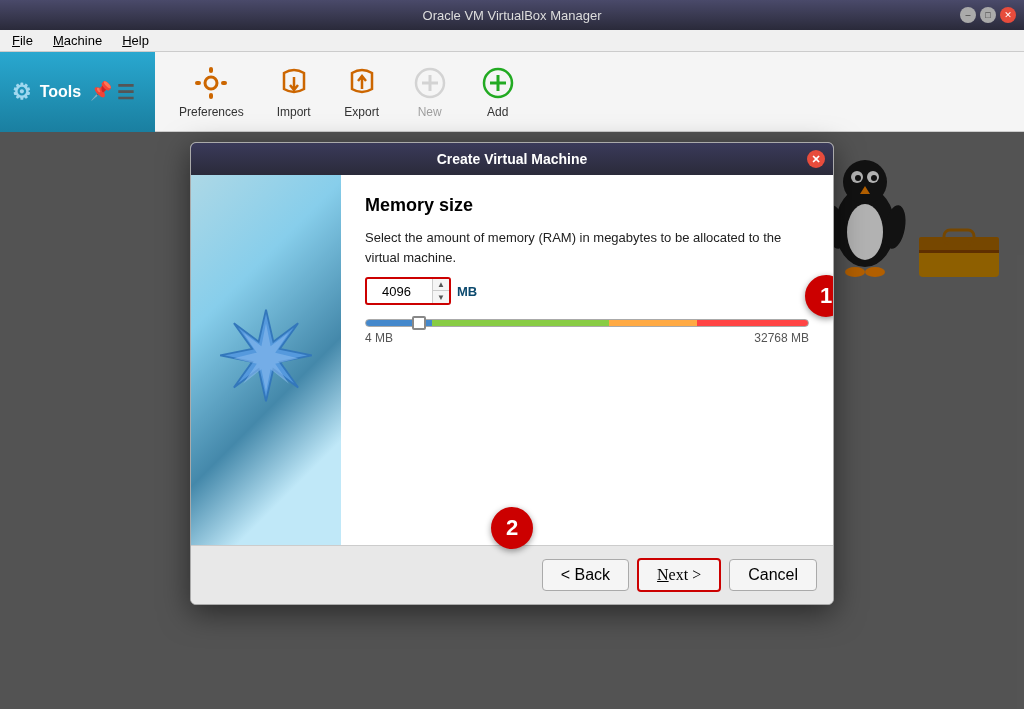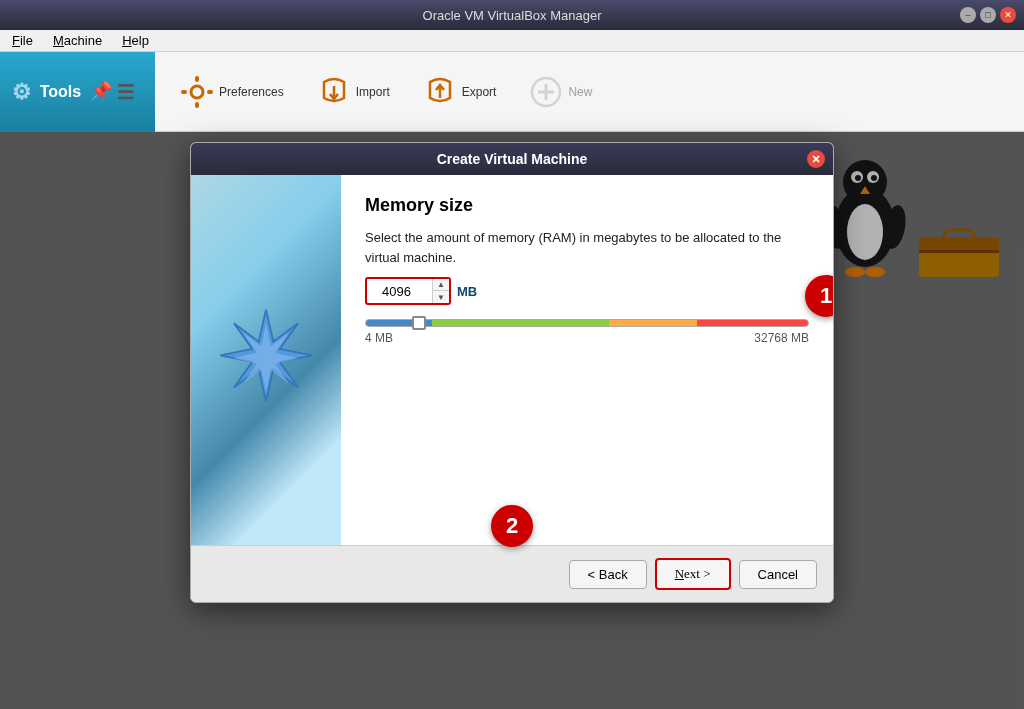--- a/index.html
+++ b/index.html
@@ -103,21 +103,21 @@
     }
     .toolbar-buttons {
       display: flex;
       align-items: center;
       gap: 4px;
       padding: 0 10px;
       flex: 1;
     }
     .tb-btn {
       display: flex;
-      flex-direction: row;
+      flex-direction: column;
       align-items: center;
       padding: 6px 14px;
       cursor: pointer;
       border-radius: 4px;
       gap: 4px;
     }
     .tb-btn.disabled { opacity: 0.45; cursor: default; }
     .tb-btn .icon-wrap {
       width: 36px;
       height: 36px;
@@ -323,21 +323,21 @@
       justify-content: flex-end;
       align-items: center;
       gap: 8px;
       border-top: 1px solid #ccc;
     }
     .btn {
       padding: 6px 18px;
       border-radius: 4px;
       border: 1px solid #aaa;
       cursor: pointer;
-      font-size: 13px;
+      font-size: 16px;
       background: #f5f5f5;
     }
     .btn.primary {
       border: 2px solid #cc0000;
       background: #f5f5f5;
       font-family: Liberation Serif, serif;
     }
     .btn u { text-decoration: underline; }
 
     
@@ -435,20 +435,30 @@
       <div class="icon-wrap">
         <svg width="36" height="36" viewBox="0 0 36 36">
           <circle cx="18" cy="18" r="14" fill="none" stroke="#aaa" stroke-width="2.5"></circle>
           <line x1="18" y1="10" x2="18" y2="26" stroke="#aaa" stroke-width="3"></line>
           <line x1="10" y1="18" x2="26" y2="18" stroke="#aaa" stroke-width="3"></line>
         </svg>
       </div>
       <span class="btn-label">New</span>
     </div>
 
+    <div class="tb-btn">
+      <div class="icon-wrap">
+        <svg width="36" height="36" viewBox="0 0 36 36">
+          <circle cx="18" cy="18" r="14" fill="none" stroke="#22aa22" stroke-width="2.5"></circle>
+          <line x1="18" y1="10" x2="18" y2="26" stroke="#22aa22" stroke-width="3"></line>
+          <line x1="10" y1="18" x2="26" y2="18" stroke="#22aa22" stroke-width="3"></line>
+        </svg>
+      </div>
+      <span class="btn-label">Add</span>
+    </div>
   </div>
 </div>
 
 <div class="main-area">
 
   <div style="position:absolute;right:20px;top:10px;z-index:1;">
     
     <svg width="90" height="140" viewBox="0 0 90 140">
 
       <ellipse cx="45" cy="85" rx="30" ry="40" fill="#1a1a1a"></ellipse>

